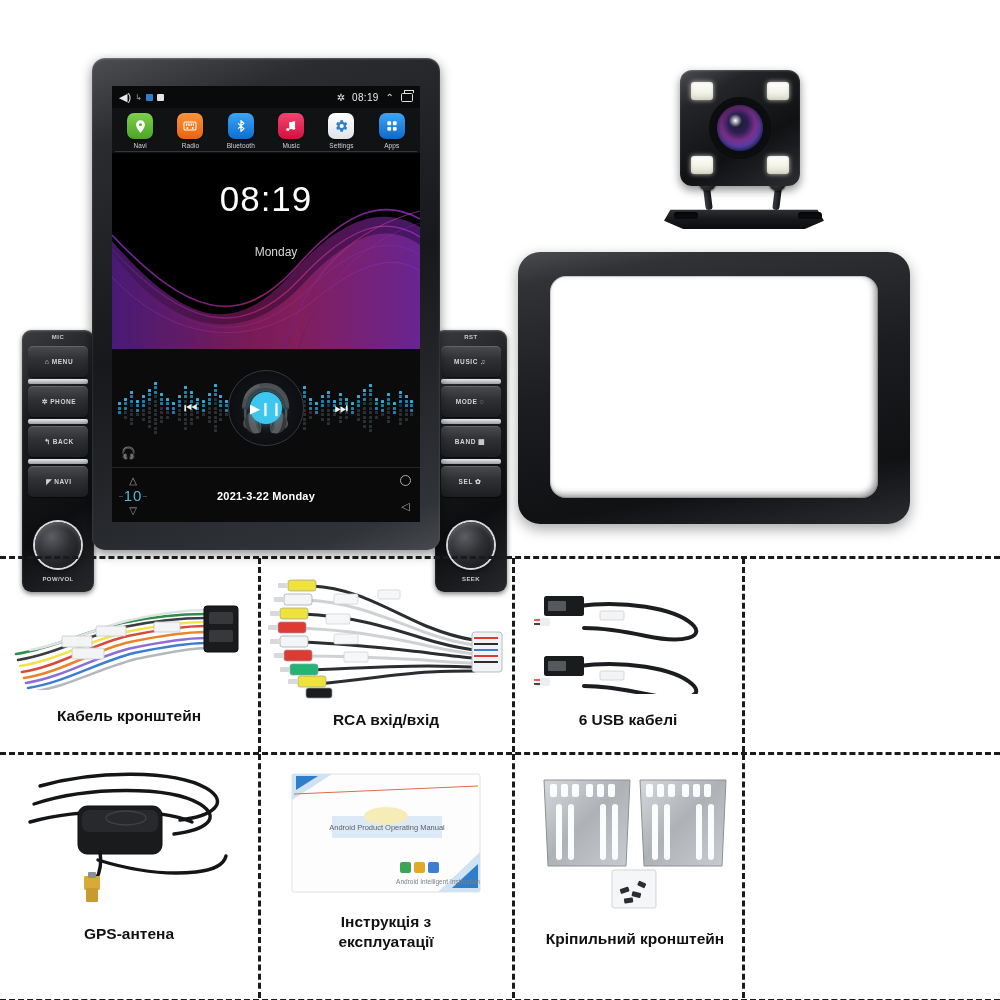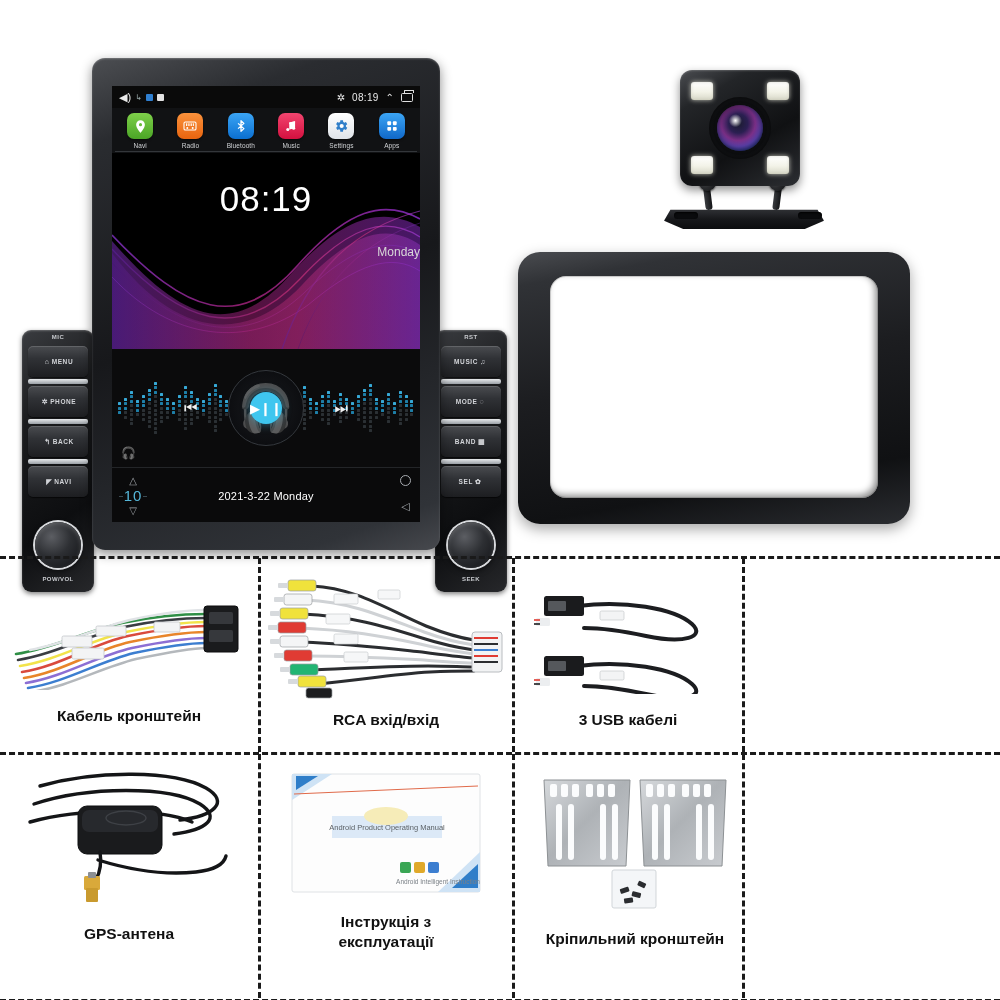--- a/index.html
+++ b/index.html
@@ -89,21 +89,21 @@
   .dock-rule { height:1px; background:#33363a; margin-top:2px; }
 
   
   .wall { position:relative; height:196px; background:#000; overflow:hidden; }
   .wall svg { position:absolute; inset:0; width:100%; height:100%; }
   .wall-clock {
     position:absolute; top:26px; left:0; width:100%; text-align:center;
     color:#fff; font-size:35px; font-weight:300; letter-spacing:1px;
   }
   .wall-day {
-    position:absolute; top:92px; left:0; width:100%; text-align:right;
+    position:absolute; top:92px; left:0; width:100%; text-align:center;
     color:#d8d8d8; font-size:12px; font-weight:400;padding-left:20px;
   }
 
   
   .player { position:relative; height:118px; background:#0b0b0c; overflow:hidden; }
   .eq { position:absolute; inset:0; display:flex; align-items:center; justify-content:space-between; padding:0 6px; }
   .eq-col { width:3px; display:flex; flex-direction:column-reverse; gap:1.5px; }
   .eq-cell { height:3px; background:#2b3034; border-radius:.5px; }
   .eq-cell.lit { background:#1e7fa8; }
   .eq-cell.top { background:#37a9d6; }
@@ -128,21 +128,21 @@
   
   .botbar { position:relative; height:56px; background:#0a0a0b; border-top:1px solid #232528; }
   .bb-left { position:absolute; left:8px; top:6px; width:26px; text-align:center; color:#9fa3a8; }
   .tri { font-size:10px; line-height:13px; }
   .bb-vol { color:#55b6d8; font-size:15px; letter-spacing:1px; position:relative; }
   .bb-vol:before, .bb-vol:after { content:""; position:absolute; top:50%; width:4px; height:1px; background:#3a4a52; }
   .bb-vol:before { left:-1px; } .bb-vol:after { right:-1px; }
   .bb-date {
     position:absolute; left:0; top:0; width:100%; height:100%;
     display:flex; align-items:center; justify-content:center;
-    color:#fff; font-size:11px; font-weight:normal; letter-spacing:.2px;
+    color:#fff; font-size:11px; font-weight:bold; letter-spacing:.2px;
   }
   .bb-right { position:absolute; right:9px; top:7px; text-align:center; color:#a8acb1; }
   .circ { width:11px; height:11px; border:1.4px solid #a8acb1; border-radius:50%; margin:0 auto 14px; }
   .back-tri { font-size:11px; }
 
   
   .camera { position:absolute; left:648px; top:62px; width:200px; height:190px; }
   .cam-body {
     position:absolute; left:32px; top:8px; width:120px; height:116px;
     background: linear-gradient(150deg,#4b4d51 0%,#232528 22%,#101113 62%,#2c2e32 100%);
@@ -987,21 +987,21 @@
             <rect x="22" y="94" width="14" height="8" rx="1.5"></rect>
           </g>
           <g stroke-width="1.6" fill="none">
             <path d="M26,36 h-6" stroke="#e03b33"></path>
               <path d="M26,40 h-6" stroke="#1c1d20"></path>
             <path d="M26,96 h-6" stroke="#e03b33"></path>
               <path d="M26,100 h-6" stroke="#1c1d20"></path>
           </g>
         </svg>
       </div>
-      <div class="cell-label" style="top:152px;">3 USB кабелі</div>
+      <div class="cell-label" style="top:152px;">6 USB кабелі</div>
     </div>
 
 
     <div class="cell" style="left:0px; top:198px; width:258px; height:244px;">
       <div class="art" style="top:10px; height:140px;">
         <svg viewBox="0 0 258 140" preserveAspectRatio="xMidYMid meet">
           <g fill="none" stroke="#141517" stroke-width="3.4" stroke-linecap="round">
             <path d="M40,22 C96,6 174,6 206,24 C230,38 214,52 180,56"></path>
             <path d="M34,40 C88,22 170,22 200,40 C222,54 206,66 174,70"></path>
             <path d="M30,58 C80,44 160,44 192,58"></path>

